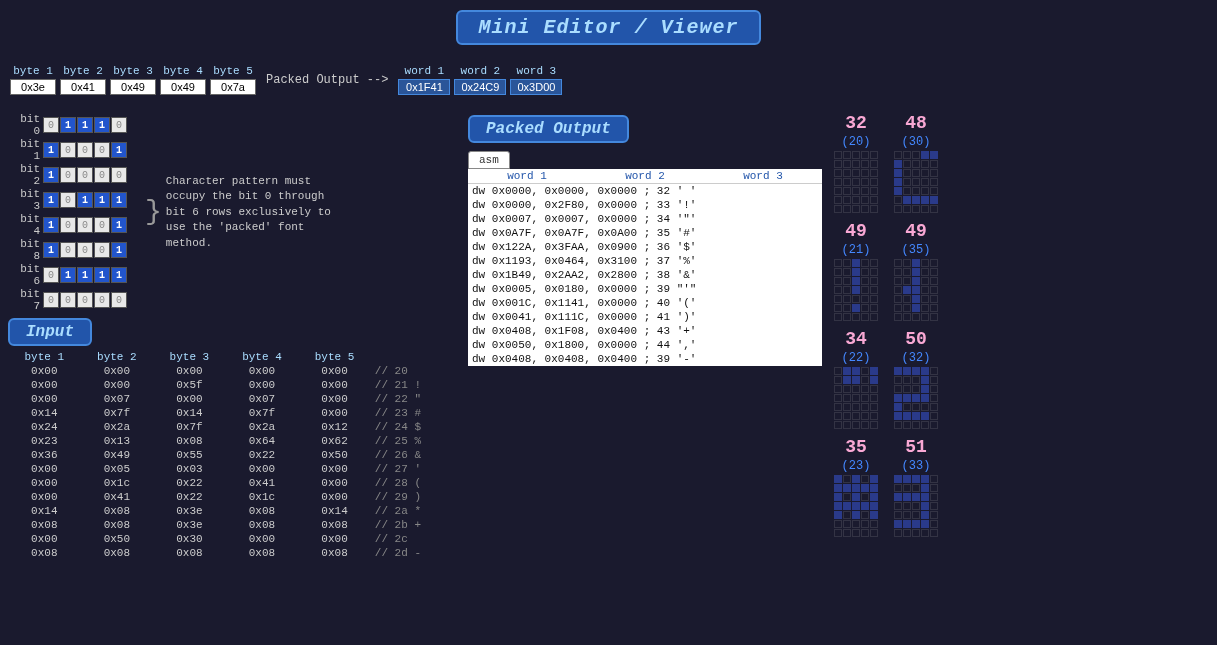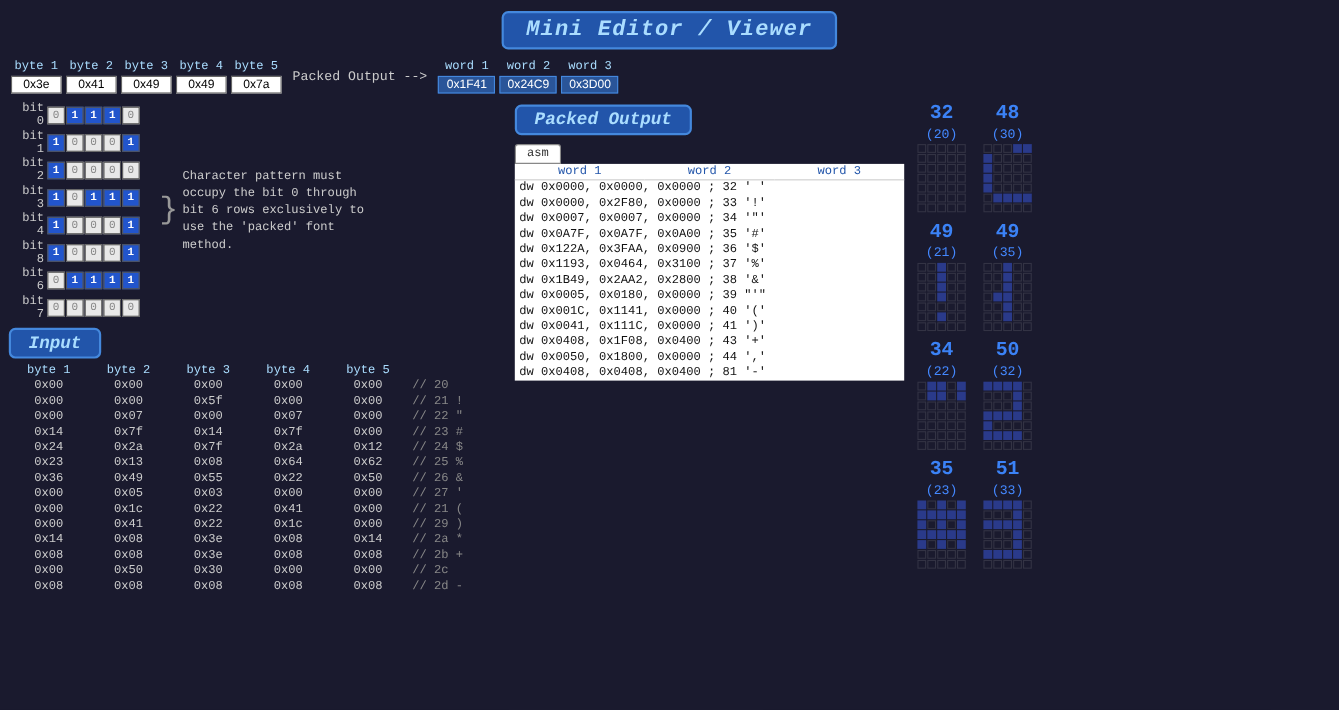--- a/index.html
+++ b/index.html
@@ -12,20 +12,21 @@
       width: 1217px;
       height: 645px;
     }
     .main-container {
       display: flex;
       flex-direction: column;
       width: 1217px;
       height: 645px;
       background: #1a1a2e;
       position: relative;
+      gap: 10px;
     }
 
     
     .header-title-container {
       display: flex;
       justify-content: center;
       padding: 10px 0 6px 0;
     }
     .header-title {
       background: #2255aa;
@@ -263,21 +264,21 @@
       display: flex;
       gap: 16px;
       align-items: flex-start;
     }
     .char-preview {
       display: flex;
       flex-direction: column;
       align-items: center;
     }
     .char-label {
-      color: #3b82f6;
+      color: #f9a8d4;
       font-size: 18px;
       font-weight: bold;
       margin-bottom: 2px;
     }
     .char-sublabel {
       color: #4488ff;
       font-size: 12px;
       margin-bottom: 2px;
     }
     .char-grid {
@@ -513,21 +514,21 @@
                 <td>0x00</td>
                 <td>0x00</td>
                 <td class="comment">// 27 '</td>
               </tr>
               <tr>
                 <td>0x00</td>
                 <td>0x1c</td>
                 <td>0x22</td>
                 <td>0x41</td>
                 <td>0x00</td>
-                <td class="comment">// 21 (</td>
+                <td class="comment">// 28 (</td>
               </tr>
               <tr>
                 <td>0x00</td>
                 <td>0x41</td>
                 <td>0x22</td>
                 <td>0x1c</td>
                 <td>0x00</td>
                 <td class="comment">// 29 )</td>
               </tr>
               <tr>
@@ -611,21 +612,21 @@
             <tr>
               <td colspan="3">dw 0x0041, 0x111C, 0x0000 ; 41 ')'</td>
             </tr>
             <tr>
               <td colspan="3">dw 0x0408, 0x1F08, 0x0400 ; 43 '+'</td>
             </tr>
             <tr>
               <td colspan="3">dw 0x0050, 0x1800, 0x0000 ; 44 ','</td>
             </tr>
             <tr>
-              <td colspan="3">dw 0x0408, 0x0408, 0x0400 ; 81 '-'</td>
+              <td colspan="3">dw 0x0408, 0x0408, 0x0400 ; 39 '-'</td>
             </tr>
           </tbody>
       </table>
     </div>
 
     <div class="preview-panel" id="preview-panel">
         <div class="preview-row">
           <div class="char-preview">
             <div class="char-label">32</div>
             <div class="char-sublabel">(20)</div>

